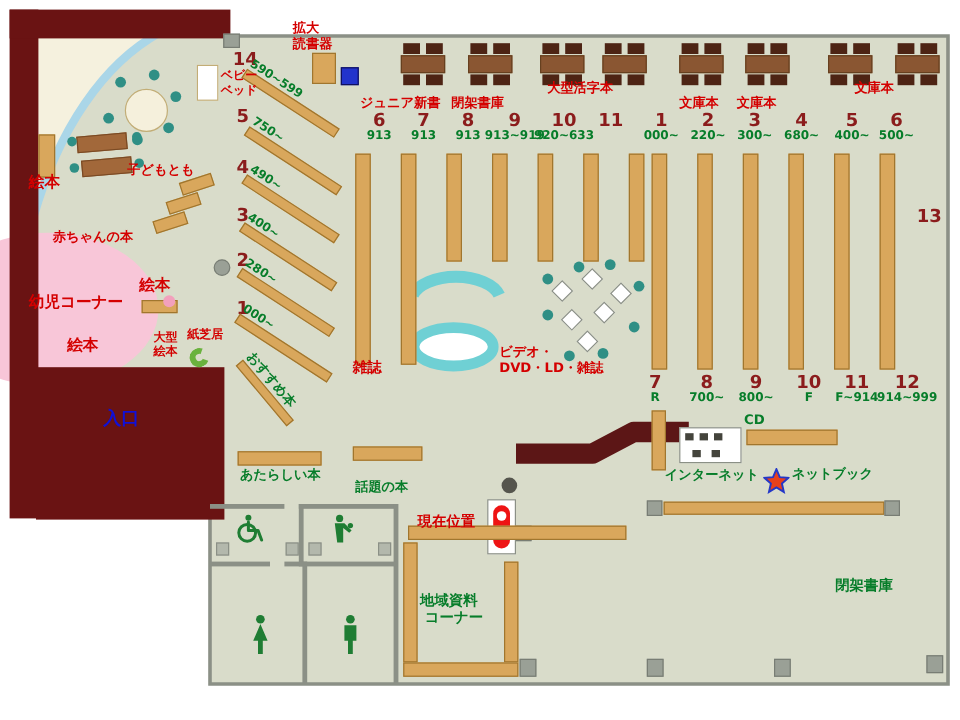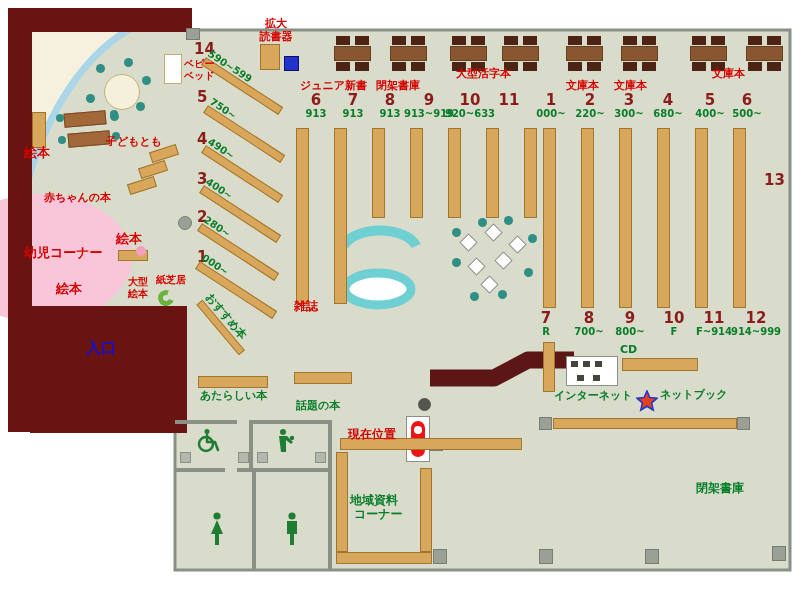--- a/index.html
+++ b/index.html
@@ -317,32 +317,36 @@
   <div class="fixture" style="left:238px;top:452px;width:11px;height:11px"></div>
   <div class="fixture" style="left:257px;top:452px;width:11px;height:11px"></div>
   <div class="fixture" style="left:315px;top:452px;width:11px;height:11px"></div>
 
   <div class="pillar" style="left:186px;top:28px;width:14px;height:12px"></div>
   <div class="pillar" style="left:433px;top:549px;width:14px;height:15px"></div>
   <div class="pillar" style="left:539px;top:549px;width:14px;height:15px"></div>
   <div class="pillar" style="left:645px;top:549px;width:14px;height:15px"></div>
   <div class="pillar" style="left:772px;top:546px;width:14px;height:15px"></div>
 
-  <div class="L" style="left:244px;top:18px;width:64px;text-align:center">
+  <div class="L" style="left:244px;top:18px;width:64px;text-align:left">
     <div class="red">拡大</div>
     <div class="red">読書器</div>
   </div>
   <div class="L red" style="left:300px;top:80px">ジュニア新書</div>
   <div class="L red" style="left:376px;top:80px">閉架書庫</div>
   <div class="L red" style="left:456px;top:68px">大型活字本</div>
   <div class="L red" style="left:566px;top:80px">文庫本</div>
   <div class="L red" style="left:614px;top:80px">文庫本</div>
   <div class="L red" style="left:712px;top:68px">文庫本</div>
   <div class="L dnum" style="left:764px;top:172px">13</div>
   <div class="L red" style="left:294px;top:300px;font-size:12px">雑誌</div>
+  <div class="L" style="left:416px;top:288px">
+    <div class="red">ビデオ・</div>
+    <div class="red">DVD・LD・雑誌</div>
+  </div>
 
   <div class="L red big" style="left:24px;top:146px">絵本</div>
   <div class="L red big" style="left:116px;top:232px">絵本</div>
   <div class="L red big" style="left:56px;top:282px">絵本</div>
   <div class="L red big" style="left:24px;top:246px">幼児コーナー</div>
   <div class="L red" style="left:44px;top:192px">赤ちゃんの本</div>
   <div class="L red" style="left:106px;top:136px">子どもとも</div>
   <div class="L" style="left:184px;top:58px">
     <div class="red small">ベビー</div>
     <div class="red small">ベッド</div>

